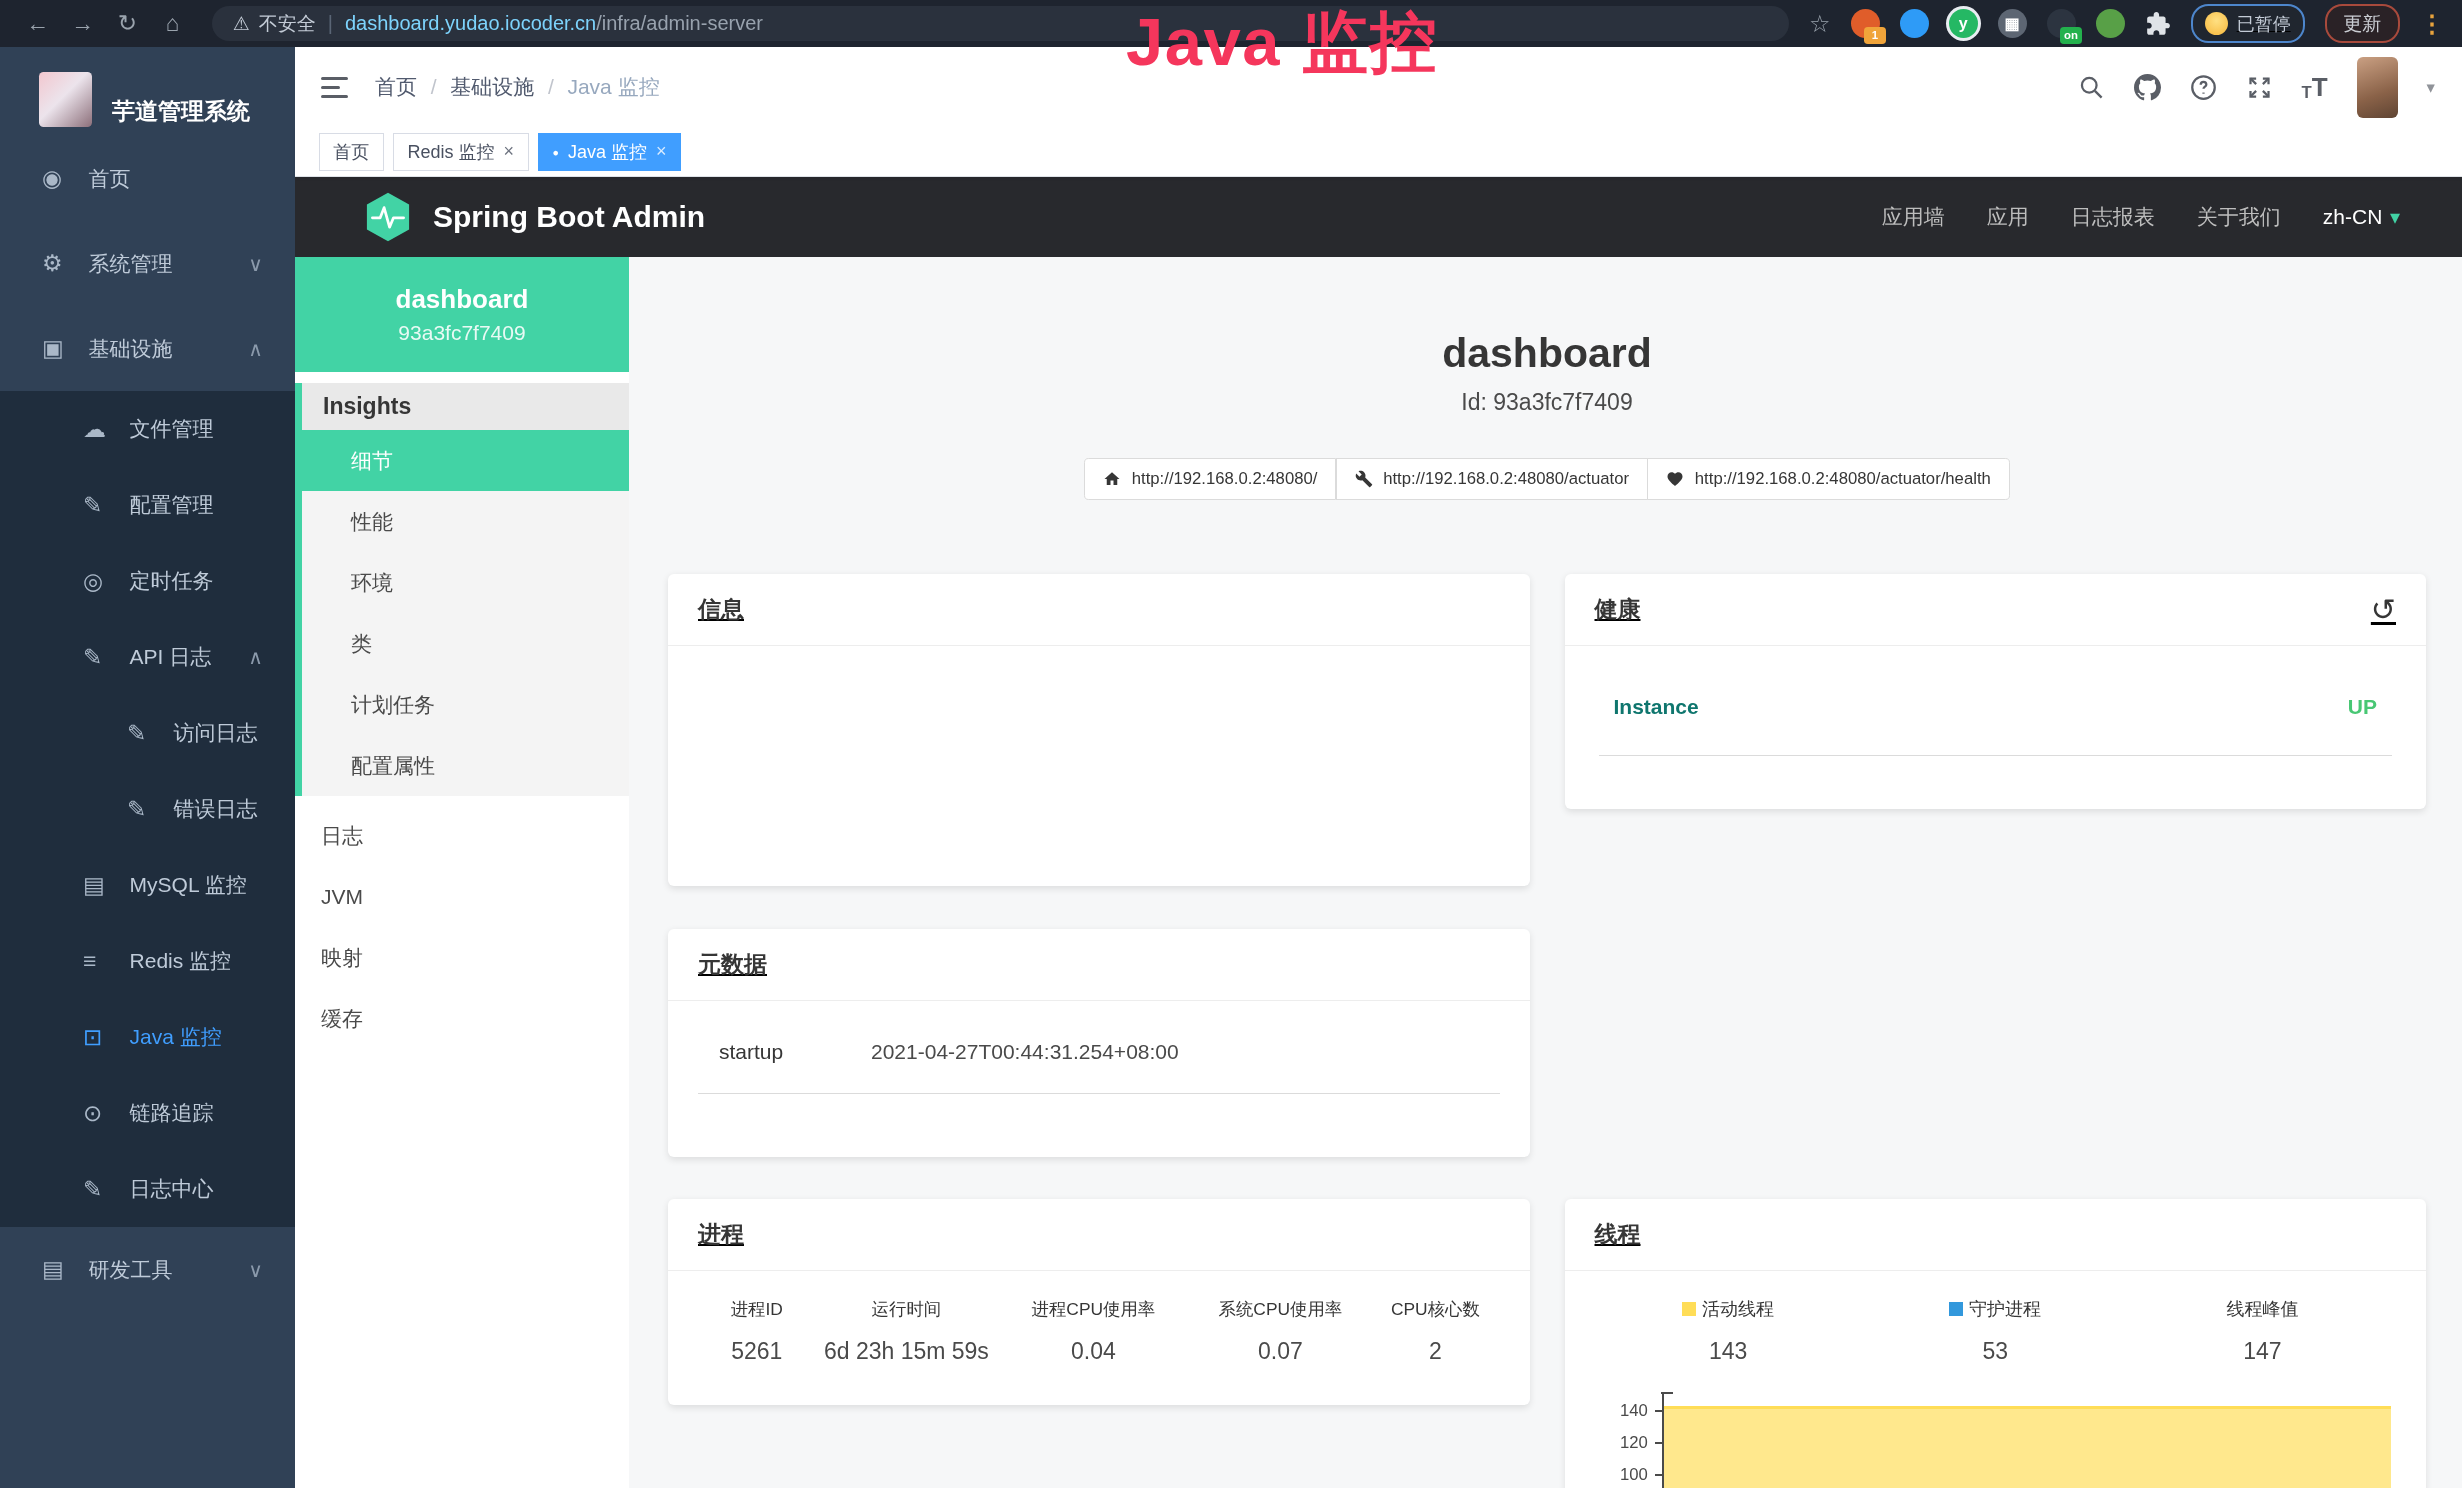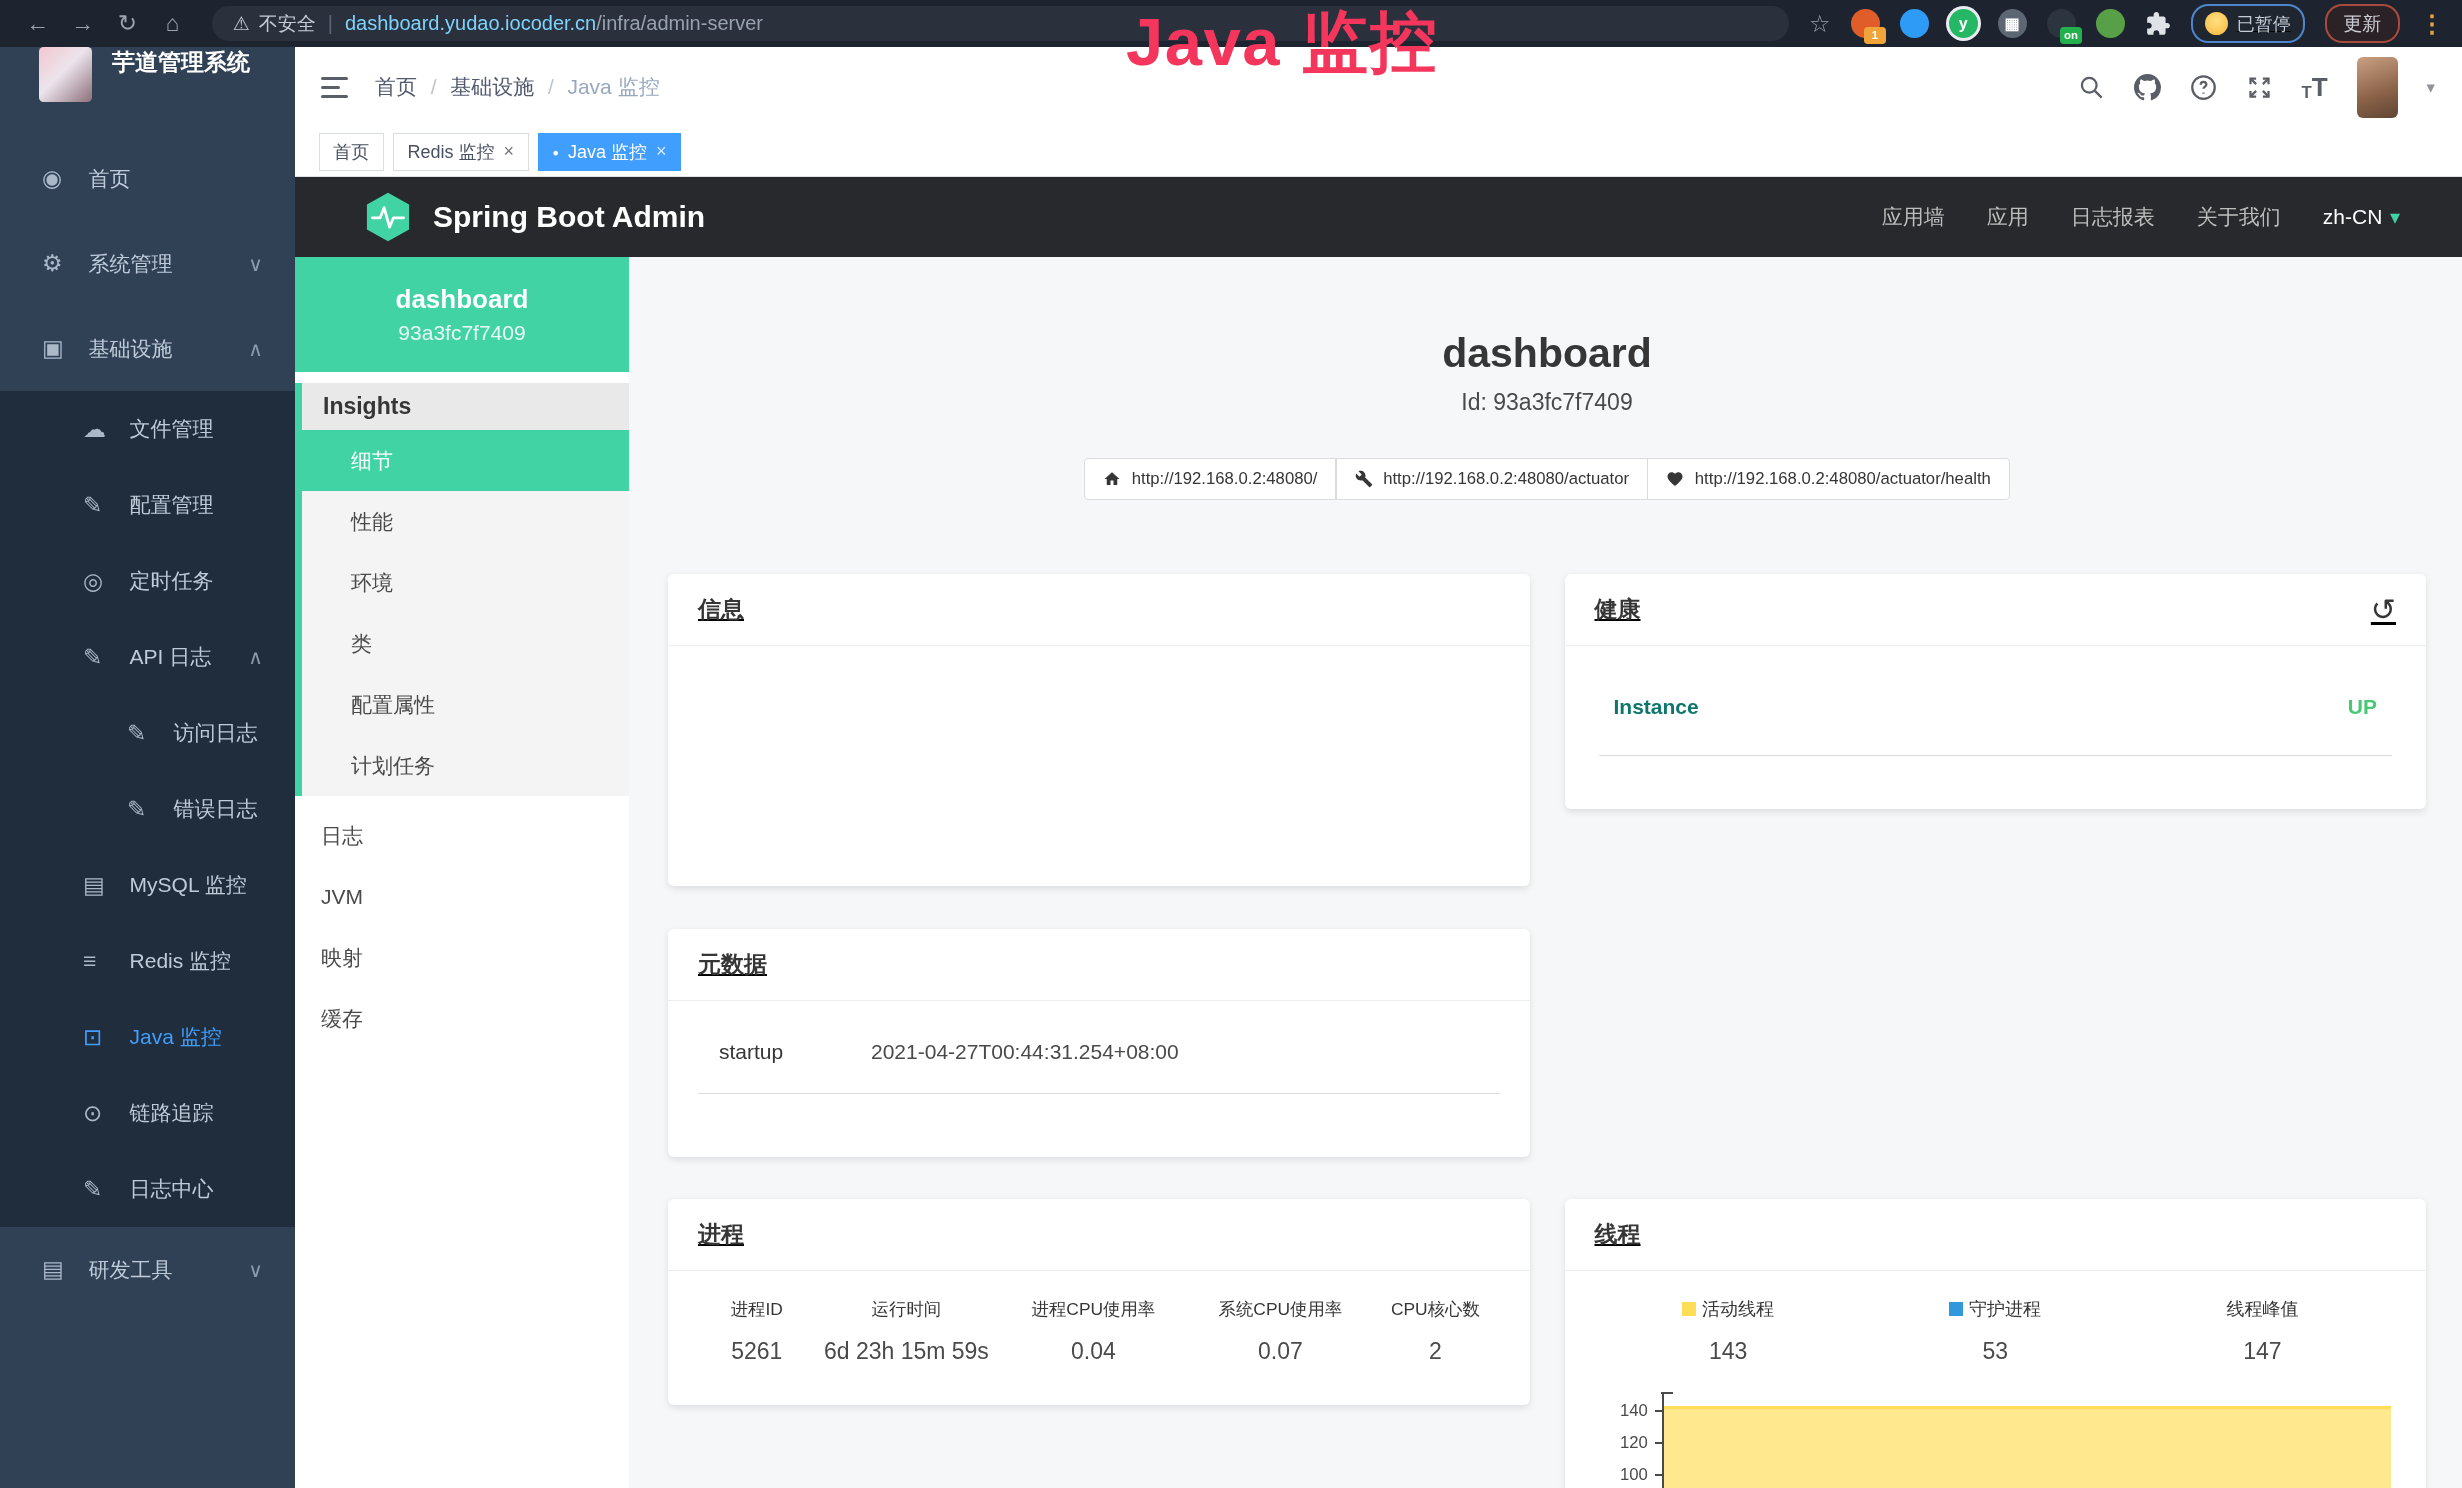--- a/index.html
+++ b/index.html
@@ -30,21 +30,21 @@
         align-items:center;gap:9px;padding:0 12px;cursor:pointer;text-decoration:underline;}
   .chip-face{width:23px;height:23px;border-radius:50%;background:radial-gradient(circle at 50% 38%,#ffe082,#f6b73c);}
   .chip-label{color:#c3cbd6;font-size:18px;}
   .update-btn{height:35px;border-radius:17.4px;border:2.3px solid #a84a3c;background:#2a2226;display:flex;
               align-items:center;padding:0 16.7px;color:#c9ccd2;font-size:19px;cursor:pointer;}
   .bdots{color:#e8a33d;font-size:24px;font-weight:700;cursor:pointer;}
 
   
   .app{position:absolute;top:47px;left:0;right:0;bottom:0;display:flex;}
   .sidebar{width:295px;background:#304156;flex:none;overflow:hidden;}
-  .logo-row{height:80px;display:flex;align-items:flex-start;padding-left:39px;}
+  .logo-row{height:80px;display:flex;align-items:flex-end;padding-left:39px;}
   .logo-avatar{width:53px;height:55px;border-radius:4.6px;flex:none;
                background:linear-gradient(135deg,#f2c7cf 0%,#ece4ec 45%,#8c6f7a 100%);}
   .logo-title{color:#fff;font-size:23px;font-weight:700;margin-left:20px;white-space:nowrap;}
   .side-menu{margin-top:9px;}
   .side-item{height:85px;display:flex;align-items:center;color:#bfcbd9;font-size:21px;
              padding-left:42px;position:relative;cursor:pointer;}
   .side-item .glyph{width:36px;font-size:23px;color:#aab8c8;flex:none;}
   .side-item .lbl{margin-left:10.6px;white-space:nowrap;}
   .side-item.sub,.side-item.deep{background:#1f2d3d;height:76px;}
   .side-item.sub{padding-left:83px;}
@@ -456,23 +456,23 @@
             <div>
 
                 <div class="ins-item active">细节</div>
 
                 <div class="ins-item">性能</div>
 
                 <div class="ins-item">环境</div>
 
                 <div class="ins-item">类</div>
 
+                <div class="ins-item">计划任务</div>
+
                 <div class="ins-item">配置属性</div>
-
-                <div class="ins-item">计划任务</div>
               </div>
           </div>
           <div class="root-items">
 
               <div class="root-item">日志</div>
 
               <div class="root-item">JVM</div>
 
               <div class="root-item">映射</div>
 

